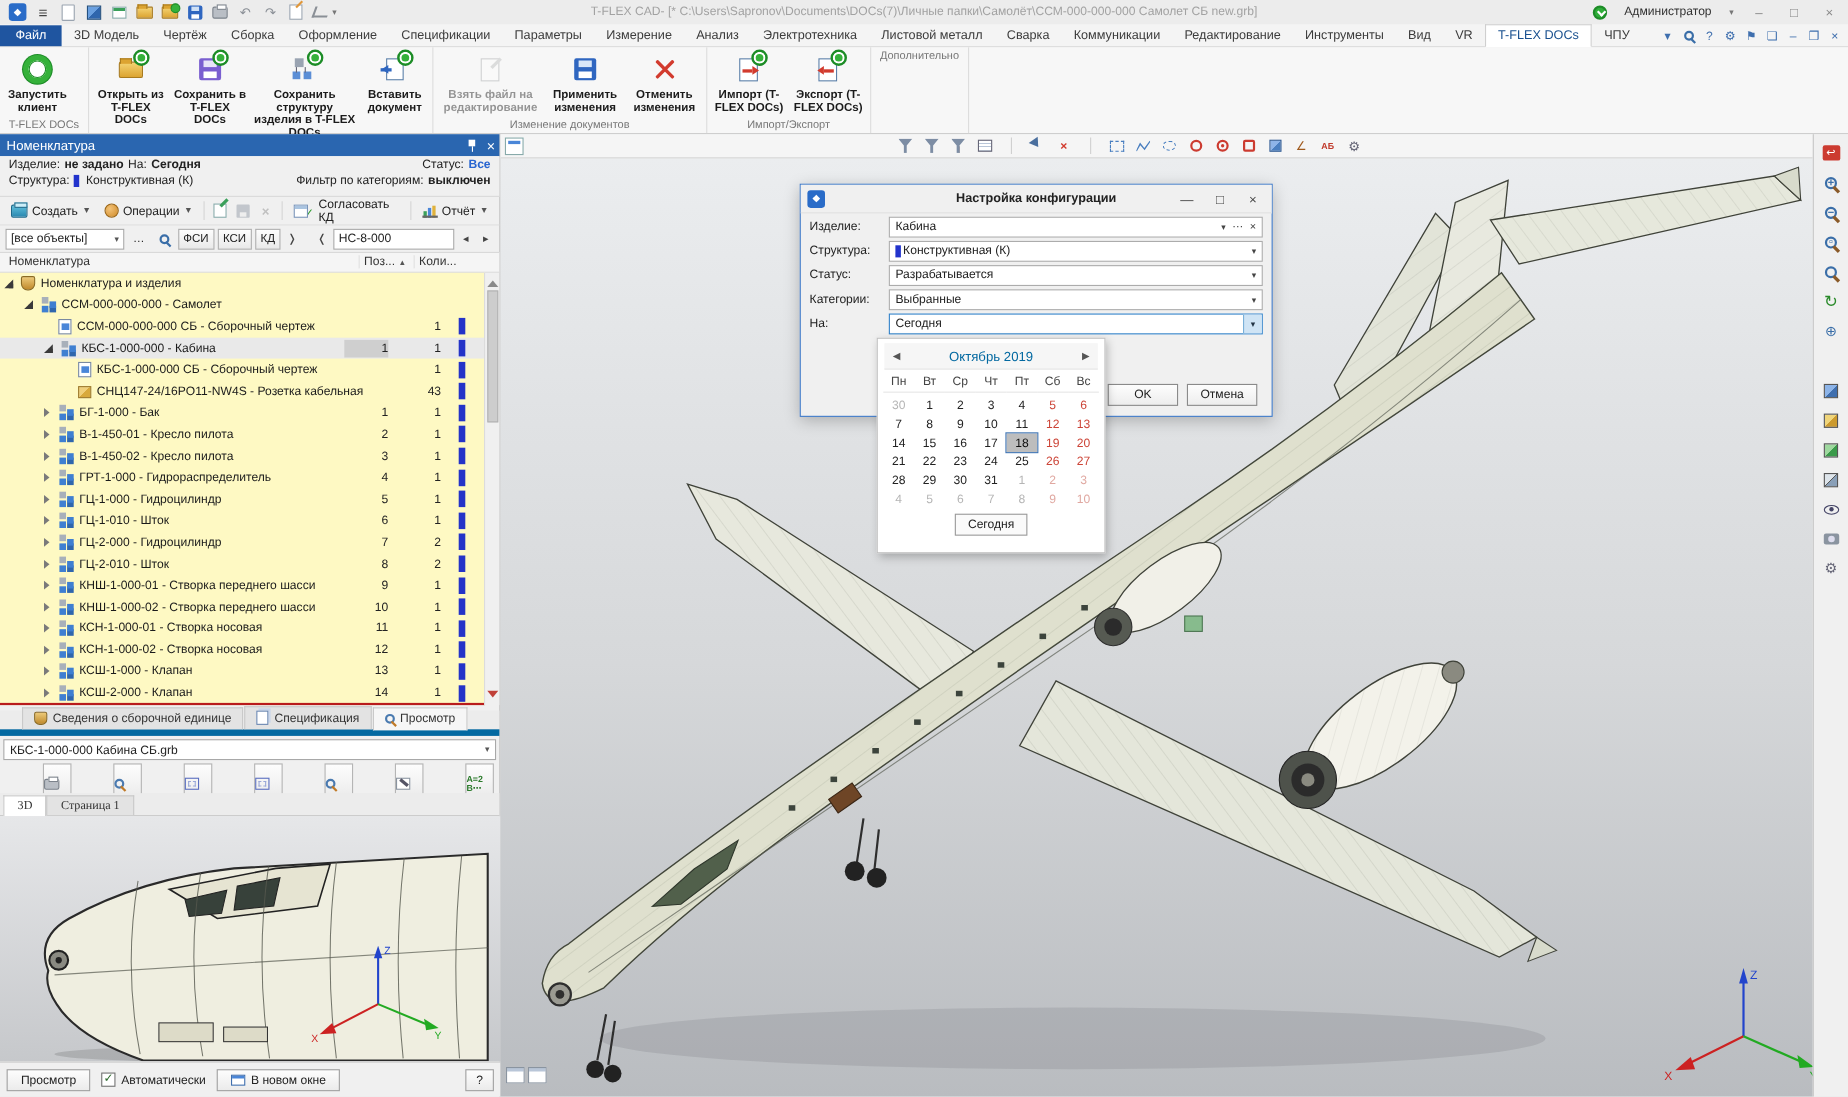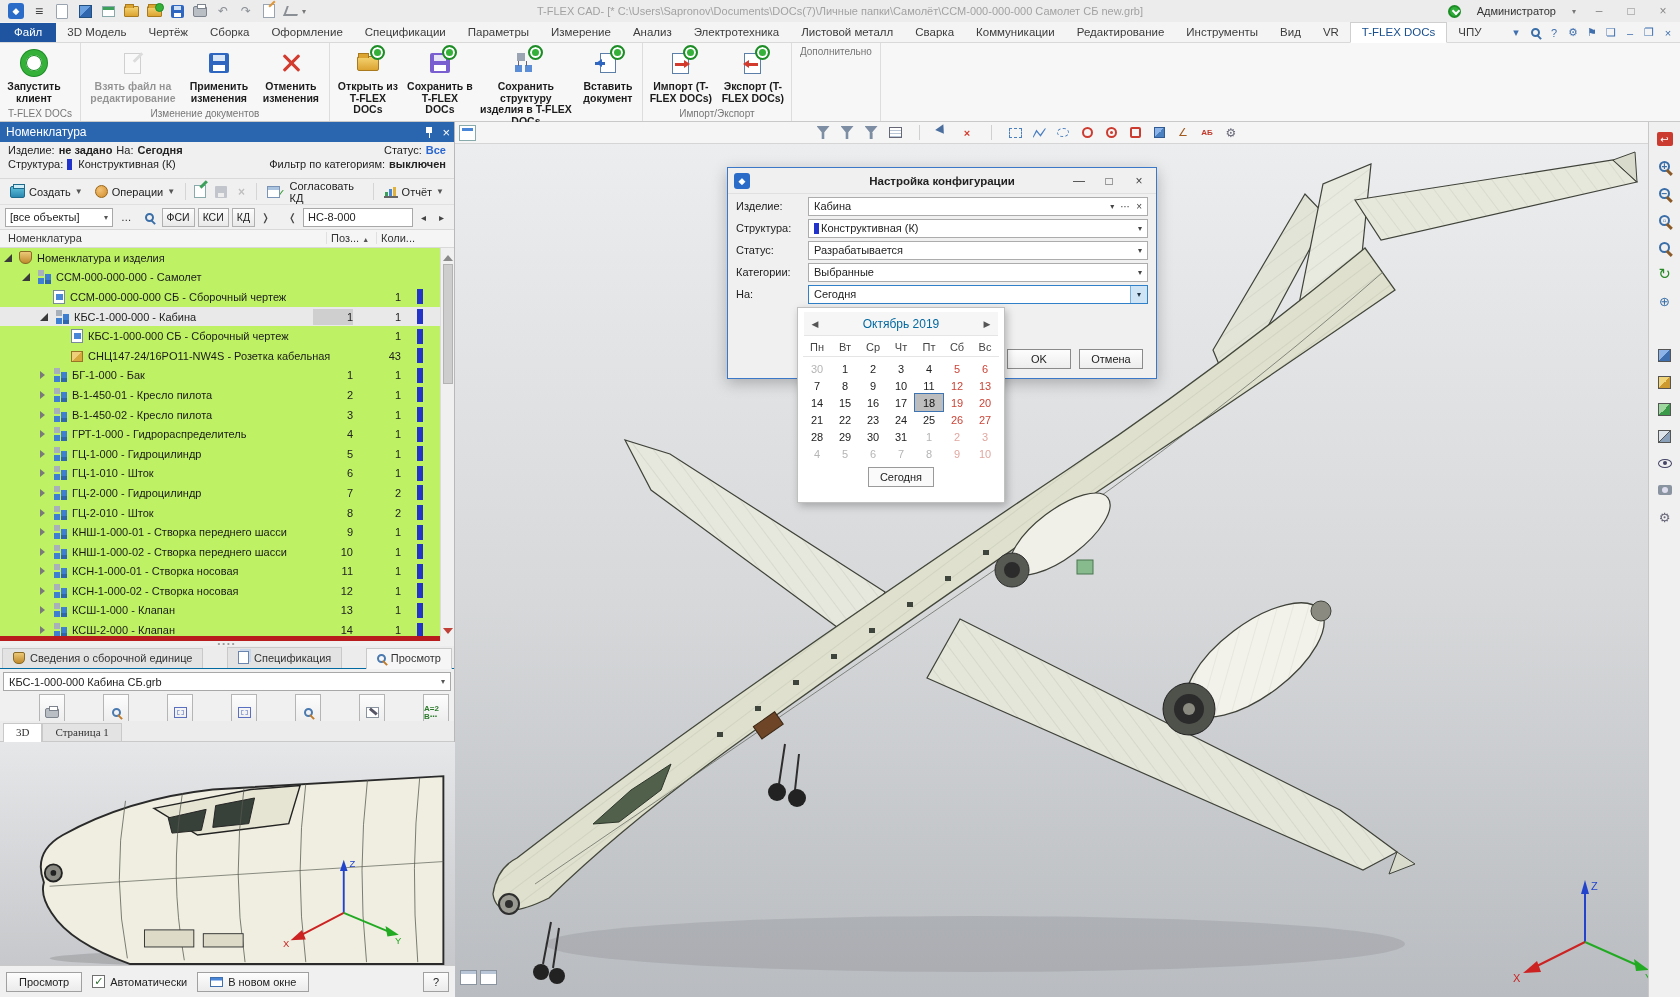--- a/index.html
+++ b/index.html
@@ -137,21 +137,21 @@
   .sq-btn { height:19px; min-width:19px; border:1px solid #b0b0b0; background:linear-gradient(#fdfdfd,#e9e9e9); display:flex; align-items:center; justify-content:center; font-size:10.5px; padding:0 4px; }
   .sq-btn.flat { border-color:transparent; background:transparent; }
   .arr-btn { height:19px; width:15px; border:1px solid transparent; display:flex; align-items:center; justify-content:center; color:#444; font-size:10px; }
 
   .colhead { position:absolute; left:0; top:107px; width:100%; height:19px; background:#f5f5f5; border-top:1px solid #d9d9d9; border-bottom:1px solid #d9d9d9; font-size:11px; color:#333; }
   .ch-name { position:absolute; left:8px; top:2px; }
   .ch-pos { position:absolute; right:82px; top:2px; width:46px; border-left:1px solid #e0e0e0; padding-left:4px; }
   .ch-qty { position:absolute; right:30px; top:2px; width:48px; border-left:1px solid #e0e0e0; padding-left:4px; }
   .ch-sort { font-size:7px; color:#555; }
 
-  .tree { position:absolute; left:0; top:126px; width:441px; height:393px; background:#bef264; overflow:hidden; border-bottom:5px solid #b91c1c; }
+  .tree { position:absolute; left:0; top:126px; width:441px; height:393px; background:#fef9c3; overflow:hidden; border-bottom:2px solid #b91c1c; }
   .trow { position:relative; height:19.6px; display:flex; align-items:center; font-size:11px; white-space:nowrap; }
   .trow.sel { background:#e9e9e9; }
   .exp { width:9px; height:9px; margin-right:4px; flex-shrink:0; }
   .exp.open { width:0; height:0; border-left:4px solid transparent; border-top:4px solid transparent; border-right:4px solid #3a3a3a; border-bottom:4px solid #3a3a3a; margin-right:7px; }
   .exp.closed { width:0; height:0; border-top:4px solid transparent; border-bottom:4px solid transparent; border-left:5px solid #7a7a7a; margin-right:8px; }
   .trow[data-lvl="0"] .exp { margin-left:4px; }
   .trow[data-lvl="1"] .exp { margin-left:22px; }
   .trow[data-lvl="2"] .exp { margin-left:40px; }
   .trow[data-lvl="3"] .exp { margin-left:58px; }
   .ticon { width:14px; height:14px; margin-right:5px; flex-shrink:0; position:relative; }
@@ -169,33 +169,33 @@
   .tqty { position:absolute; right:40px; width:40px; text-align:right; }
   .tbar { display:none; }
   .tbar.on { display:block; position:absolute; right:18px; width:6px; height:15px; background:#2433c8; }
   .tree-scroll { position:absolute; right:0; top:126px; width:14px; height:393px; background:#f0f0f0; border-left:1px solid #dcdcdc; }
   .ts-up,.ts-down { position:absolute; left:2px; width:10px; height:10px; }
   .ts-up { top:3px; border-left:5px solid transparent; border-right:5px solid transparent; border-bottom:6px solid #8a8a8a; width:0; }
   .ts-down { bottom:3px; border-left:5px solid transparent; border-right:5px solid transparent; border-top:6px solid #c04038; width:0; }
   .ts-thumb { position:absolute; left:2px; top:16px; width:10px; height:120px; background:#cdcdcd; border:1px solid #b2b2b2; }
   .splitter-dots { position:absolute; left:0; top:519px; width:100%; text-align:center; color:#9a9a9a; font-size:8px; letter-spacing:2px; line-height:5px; }
 
-  .ptabs { position:absolute; left:0; top:524px; width:100%; height:23px; display:flex; align-items:flex-end; gap:1px; padding:0 2px; border-bottom:1px solid #0369a1; background:#ececec;justify-content:space-between; }
+  .ptabs { position:absolute; left:0; top:524px; width:100%; height:23px; display:flex; align-items:flex-end; gap:1px; padding:0 20px; border-bottom:6px solid #0369a1; background:#ececec; }
   .ptab { display:flex; align-items:center; gap:5px; padding:3px 10px 4px; border:1px solid #c9c9c9; border-bottom:none; background:#e3e3e3; font-size:11px; color:#333; }
   .ptab.active { background:#f6f6f6; margin-bottom:-1px; padding-bottom:5px; }
   .pt-shield { width:12px; height:12px; background:linear-gradient(#ecc978,#c08a2c); border:1px solid #8a6a24; border-radius:2px 2px 5px 5px; }
   .pt-spec { width:11px; height:13px; background:#fff; border:1px solid #6a86b0; box-shadow:2px -2px 0 #c9d6ea; }
   .pt-mag { width:9px; height:9px; border:2px solid #4a7ab0; border-radius:50%; position:relative; }
   .pt-mag::after { content:''; position:absolute; right:-4px; bottom:-3px; width:6px; height:2px; background:#c07a28; transform:rotate(45deg); }
 
   .filecombo { position:absolute; left:3px; top:550px; width:448px; height:19px; background:#fff; border:1px solid #a8a8a8; display:flex; align-items:center; padding:0 5px; font-size:11px; }
   .filecombo .caret { position:absolute; right:5px; }
 
   .ptools { position:absolute; left:3px; top:572px; height:24px; display:flex; gap:2px; }
-  .ptool { width:26px; height:37px; border:1px solid #b5b5b5; background:linear-gradient(#fdfdfd,#e8e8e8); display:flex; align-items:center; justify-content:center; font-size:9px;margin-left:36px; }
+  .ptool { width:26px; height:37px; border:1px solid #b5b5b5; background:linear-gradient(#fdfdfd,#e8e8e8); display:flex; align-items:center; font-size:9px;margin-left:36px; }
   .pt-print { width:14px; height:10px; background:#b9bec5; border:1px solid #7c838c; border-radius:2px; position:relative; }
   .pt-print::before { content:''; position:absolute; left:3px; top:-3px; width:7px; height:3px; background:#fff; border:1px solid #7c838c; }
   .pt-fit { width:13px; height:11px; border:1px solid #5b6fc0; position:relative; }
   .pt-fit::after { content:''; position:absolute; left:2px; top:2px; right:2px; bottom:2px; border:1px dashed #9aa8d8; }
   .pt-wrench { width:13px; height:11px; background:#fff; border:1px solid #8a94a0; position:relative; }
   .pt-wrench::after { content:''; position:absolute; left:2px; top:2px; width:9px; height:2.5px; background:#556; transform:rotate(40deg); }
   .pt-vars-g { color:#2a7a2a; font-weight:bold; font-size:8px; line-height:8px; }
 
   .vtabs { position:absolute; left:0; top:599px; width:100%; height:21px; display:flex; align-items:flex-end; padding:0 3px; background:#ececec; border-bottom:1px solid #c9c9c9;font-family:Liberation Serif, serif; }
   .vtab { padding:2px 12px 3px; font-size:11px; border:1px solid #c9c9c9; border-bottom:none; background:#e3e3e3; color:#333; }
@@ -410,44 +410,20 @@
     <div class="rgroup-btns">
 
     <div class="rbtn narrow">
           <span class="ricon">
             <span class=" ri-launch"></span>
           </span>
           <span class="rbtn-label">Запустить клиент</span>
         </div>
       </div>
     <div class="rgroup-title">T-FLEX DOCs</div>
-  </div>
-  <div class="rgroup">
-    <div class="rgroup-btns">
-
-    <div class="rbtn disabled wide">
-          <span class="ricon">
-            <span class=" ri-checkout"></span>
-          </span>
-          <span class="rbtn-label">Взять файл на редактирование</span>
-        </div>
-        <div class="rbtn">
-          <span class="ricon">
-            <span class=" ri-apply"></span>
-          </span>
-          <span class="rbtn-label">Применить изменения</span>
-        </div>
-        <div class="rbtn">
-          <span class="ricon">
-            <span class=" ri-cancel"></span>
-          </span>
-          <span class="rbtn-label">Отменить изменения</span>
-        </div>
-      </div>
-    <div class="rgroup-title">Изменение документов</div>
   </div>
   <div class="rgroup">
     <div class="rgroup-btns">
 
     <div class="rbtn">
           <span class="ricon badged">
             <span class=" ri-open"></span>
           </span>
           <span class="rbtn-label">Открыть из T-FLEX DOCs</span>
         </div>
@@ -464,20 +440,44 @@
           <span class="rbtn-label">Сохранить структуру изделия в T-FLEX DOCs</span>
         </div>
         <div class="rbtn narrow">
           <span class="ricon badged">
             <span class=" ri-insert"></span>
           </span>
           <span class="rbtn-label">Вставить документ</span>
         </div>
       </div>
     <div class="rgroup-title">Работа с документами</div>
+  </div>
+  <div class="rgroup">
+    <div class="rgroup-btns">
+
+    <div class="rbtn disabled wide">
+          <span class="ricon">
+            <span class=" ri-checkout"></span>
+          </span>
+          <span class="rbtn-label">Взять файл на редактирование</span>
+        </div>
+        <div class="rbtn">
+          <span class="ricon">
+            <span class=" ri-apply"></span>
+          </span>
+          <span class="rbtn-label">Применить изменения</span>
+        </div>
+        <div class="rbtn">
+          <span class="ricon">
+            <span class=" ri-cancel"></span>
+          </span>
+          <span class="rbtn-label">Отменить изменения</span>
+        </div>
+      </div>
+    <div class="rgroup-title">Изменение документов</div>
   </div>
   <div class="rgroup">
     <div class="rgroup-btns">
 
     <div class="rbtn">
           <span class="ricon badged">
             <span class=" ri-import"></span>
           </span>
           <span class="rbtn-label">Импорт (T-FLEX DOCs)</span>
         </div>

